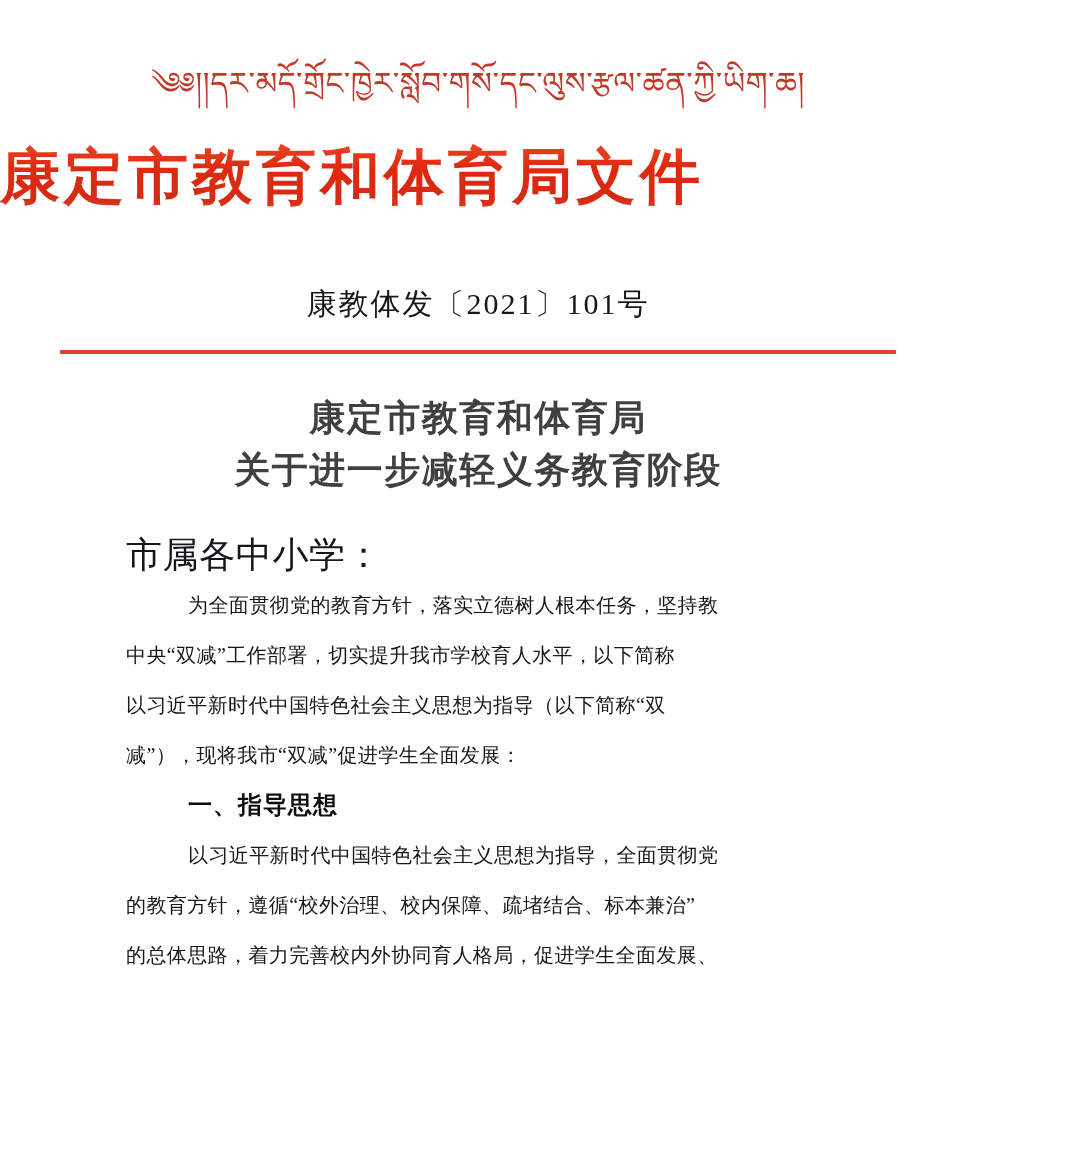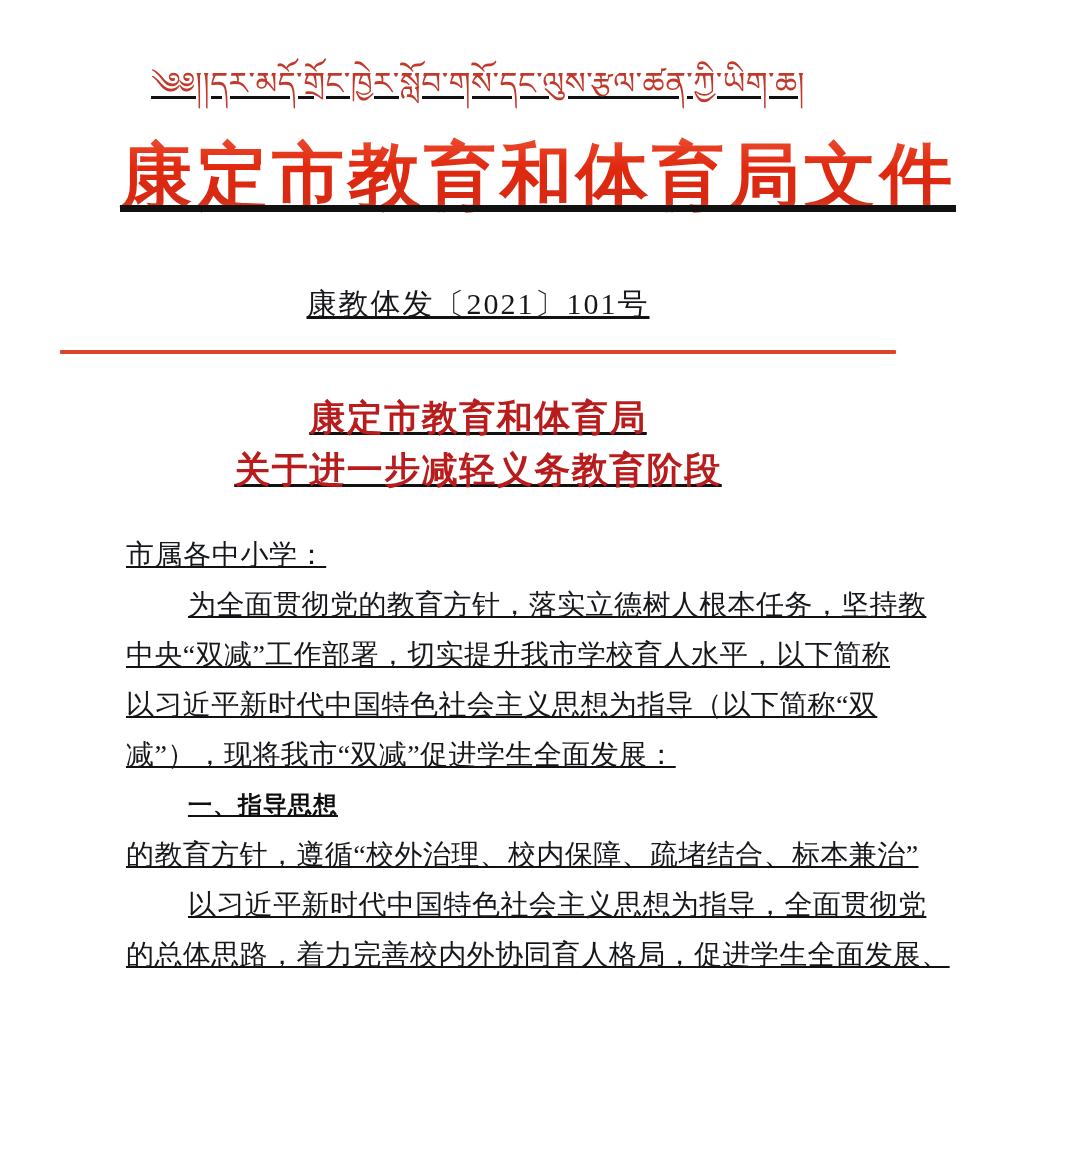--- a/index.html
+++ b/index.html
@@ -16,45 +16,44 @@
     color: #111111;
     -webkit-font-smoothing: antialiased;
   }
 
   .page {
     position: relative;
     width: 956px;
     height: 1149px;
     background: #ffffff;
     box-sizing: border-box;
-    text-decoration: underline;
   }
 
   
   .letterhead {
     padding-top: 60px;
   }
 
   .tibetan-line {
     text-align: center;
     color: #c0392b;
     font-family: "DejaVu Sans", "Liberation Sans", sans-serif;
     font-size: 31px;
     line-height: 46px;
     letter-spacing: 0.5px;
     white-space: nowrap;
     height: 50px;
   }
 
   .masthead-title {
-    text-align: right;
+    text-align: left;
     margin-top: 12px;
     font-family: "Liberation Serif", "DejaVu Serif", serif;
     font-weight: bold;
-    font-size: 72px;
+    font-size: 60px;
     line-height: 110px;
     letter-spacing: 4px;
     color: #e2331c;
     background: linear-gradient(180deg, #f05a3c 0%, #e0290f 42%, #d62a14 70%, #ef6b4e 100%);
     -webkit-background-clip: text;
     background-clip: text;
     -webkit-text-fill-color: transparent;
     text-shadow: none;
     white-space: nowrap;
   }
@@ -79,43 +78,43 @@
 
   
   .doc-title {
     margin-top: 38px;
     text-align: center;
     font-family: "Liberation Serif", "DejaVu Serif", serif;
     font-weight: bold;
     font-size: 36px;
     line-height: 52px;
     letter-spacing: 1.5px;
-    color: #b91c1c;
+    color: #404040;
   }
   .doc-title .tline {
     display: block;
     white-space: nowrap;
   }
 
   
   .body-area {
     margin-top: 34px;
     padding-left: 126px;
     padding-right: 128px;
   }
 
   .salutation {
-    font-size: 28px;
+    font-size: 36px;
     line-height: 50px;
     letter-spacing: 0.6px;
     color: #15171a;
   }
 
   .para {
-    font-size: 28px;
+    font-size: 20px;
     line-height: 50px;
     letter-spacing: 0.4px;
     color: #15171a;
     text-align: justify;
     text-justify: inter-character;
   }
   .para .pline {
     display: block;
     white-space: nowrap;
   }
@@ -161,20 +160,20 @@
     <div class="para">
       <span class="pline indent2">为全面贯彻党的教育方针，落实立德树人根本任务，坚持教</span>
       <span class="pline">中央“双减”工作部署，切实提升我市学校育人水平，以下简称</span>
       <span class="pline">以习近平新时代中国特色社会主义思想为指导（以下简称“双</span>
       <span class="pline">减”），现将我市“双减”促进学生全面发展：</span>
     </div>
 
     <div class="section-heading">一、指导思想</div>
 
     <div class="para">
+      <span class="pline indent2">以习近平新时代中国特色社会主义思想为指导，全面贯彻党</span>
       <span class="pline">的教育方针，遵循“校外治理、校内保障、疏堵结合、标本兼治”</span>
-      <span class="pline indent2">以习近平新时代中国特色社会主义思想为指导，全面贯彻党</span>
       <span class="pline">的总体思路，着力完善校内外协同育人格局，促进学生全面发展、</span>
     </div>
 
   </div>
 
 </div>
 
 </body></html>

